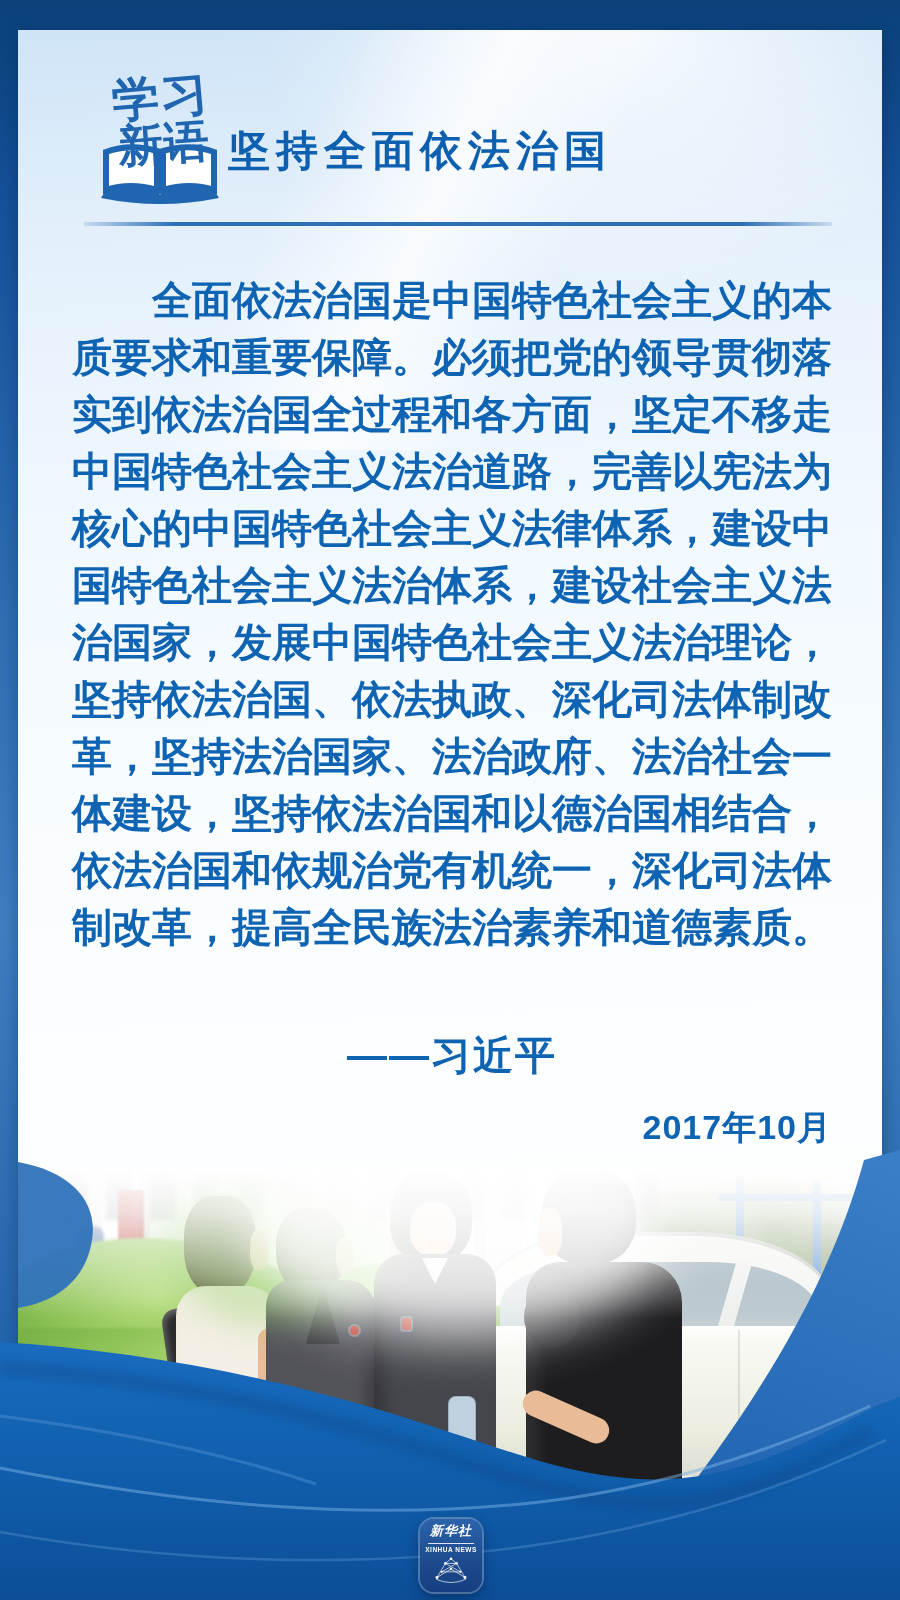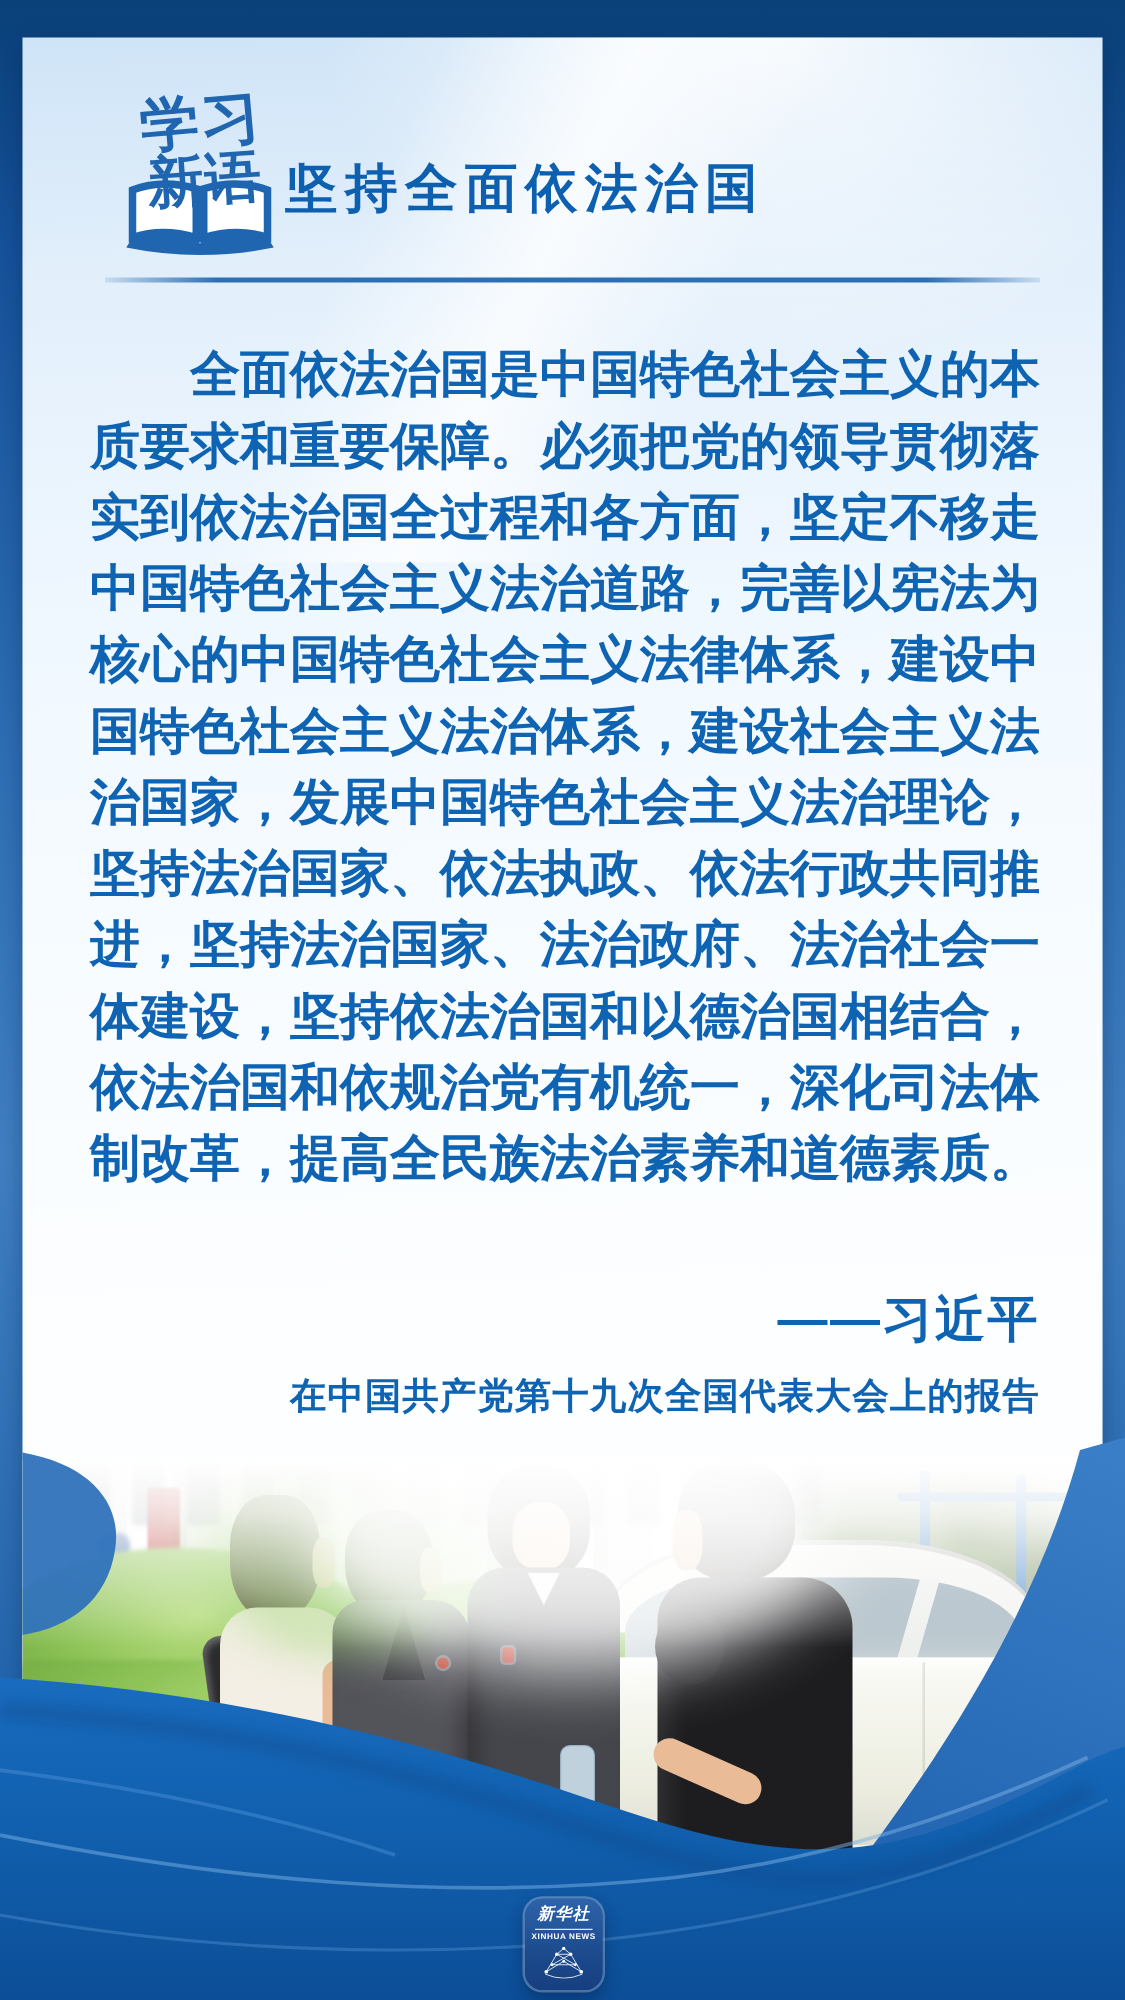--- a/index.html
+++ b/index.html
@@ -33,21 +33,21 @@
   .divider{position:absolute;left:66px;top:192px;width:748px;height:4px;
     background:linear-gradient(90deg,rgba(45,111,180,.15),#2d6fb4 12%,#2d6fb4 88%,rgba(45,111,180,.15));}
   
   .quote-body{
     position:absolute;left:54px;top:242px;width:760px;
     font-size:40px;line-height:57px;font-weight:700;color:#0e63b2;
     text-align:justify;text-justify:inter-ideograph;word-break:break-all;
     text-indent:80px;letter-spacing:0;
   }
   .attrib{position:absolute;left:54px;top:998px;width:760px;text-align:right;color:#0e63b2;}
-  .attrib .who{font-size:40px;font-weight:900;letter-spacing:2px;}
+  .attrib .who{font-size:40px;font-weight:900;letter-spacing:2px;text-align:center;}
   .attrib .when{font-size:34px;font-weight:900;margin-top:22px;letter-spacing:1px;}
   .attrib .where{font-size:29px;font-weight:900;margin-top:14px;letter-spacing:1px;}
   
   .photo{position:absolute;left:0;right:0;top:1138px;bottom:0;background:#eef0ea;overflow:hidden;}
   .photo *{position:absolute;}
   .building{left:0;top:0;width:640px;height:165px;
     background:
       repeating-linear-gradient(90deg,rgba(255,255,255,.95) 0 36px,rgba(208,210,203,.55) 36px 48px,rgba(236,238,233,.8) 48px 84px),
       linear-gradient(#e6e8e3,#efefeb);}
   .winband{left:0;top:0;width:640px;height:52px;filter:blur(2px);
@@ -149,24 +149,25 @@
         <path d="M116 12 Q92 3 65 11 L65 50 Q92 42 116 50 Z" fill="#ffffff" stroke="#1f65b0" stroke-width="6"></path>
         <path d="M8 50 Q32 42 59 50 L62 55 L65 50 Q92 42 116 50 L121 58 Q62 70 3 58 Z" fill="#1f65b0"></path>
       </svg>
       <div class="l1">学习</div>
       <div class="l2">新语</div>
     </div>
 
     <div class="title">坚持全面依法治国</div>
     <div class="divider"></div>
 
-    <div class="quote-body">全面依法治国是中国特色社会主义的本质要求和重要保障。必须把党的领导贯彻落实到依法治国全过程和各方面，坚定不移走中国特色社会主义法治道路，完善以宪法为核心的中国特色社会主义法律体系，建设中国特色社会主义法治体系，建设社会主义法治国家，发展中国特色社会主义法治理论，坚持法治国家、依法执政、依法行政共同推进，坚持法治国家、法治政府、法治社会一体建设，坚持依法治国和以德治国相结合，依法治国和依规治党有机统一，深化司法体制改革，提高全民族法治素养和道德素质。</div>
+    <div class="quote-body">全面依法治国是中国特色社会主义的本质要求和重要保障。必须把党的领导贯彻落实到依法治国全过程和各方面，坚定不移走中国特色社会主义法治道路，完善以宪法为核心的中国特色社会主义法律体系，建设中国特色社会主义法治体系，建设社会主义法治国家，发展中国特色社会主义法治理论，坚持依法治国、依法执政、深化司法体制改革，坚持法治国家、法治政府、法治社会一体建设，坚持依法治国和以德治国相结合，依法治国和依规治党有机统一，深化司法体制改革，提高全民族法治素养和道德素质。</div>
 
     <div class="attrib">
       <div class="who">——习近平</div>
+      <div class="when">2017年10月</div>
       <div class="where">在中国共产党第十九次全国代表大会上的报告</div>
     </div>
 
     <div class="photo">
       <div class="building"></div>
       <div class="winband"></div>
       <div class="banner-red"></div>
       <div class="distant-person"></div>
       <div class="trees"></div>
       <div class="pole a"></div>

